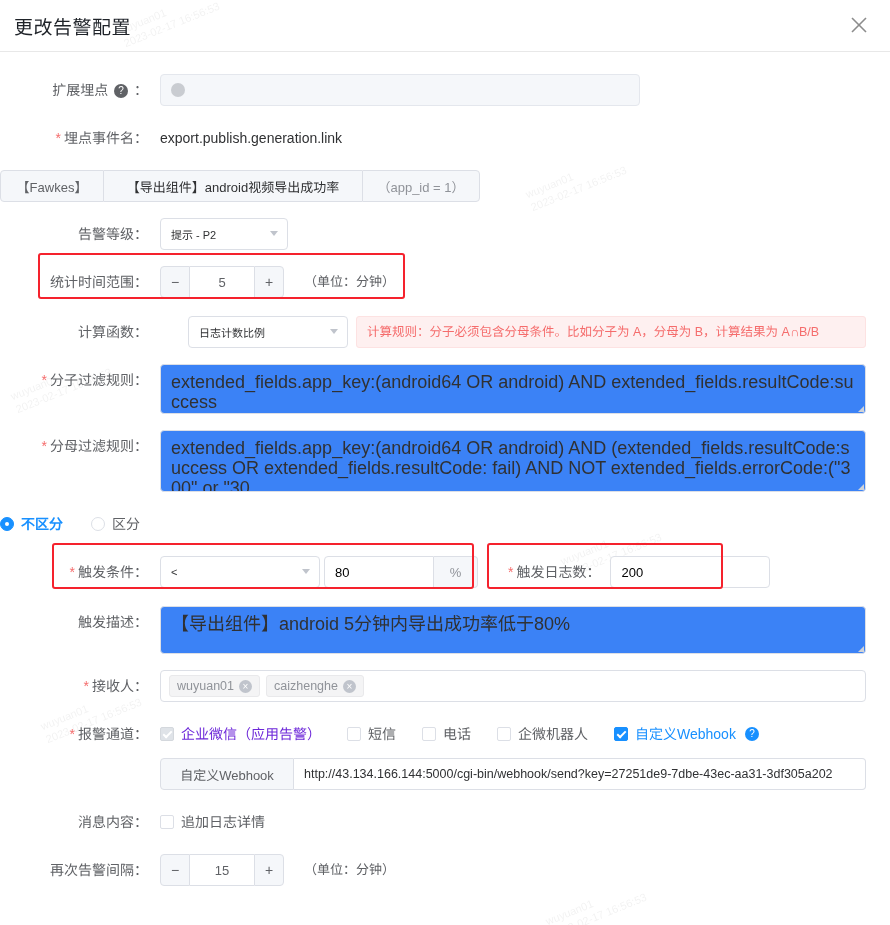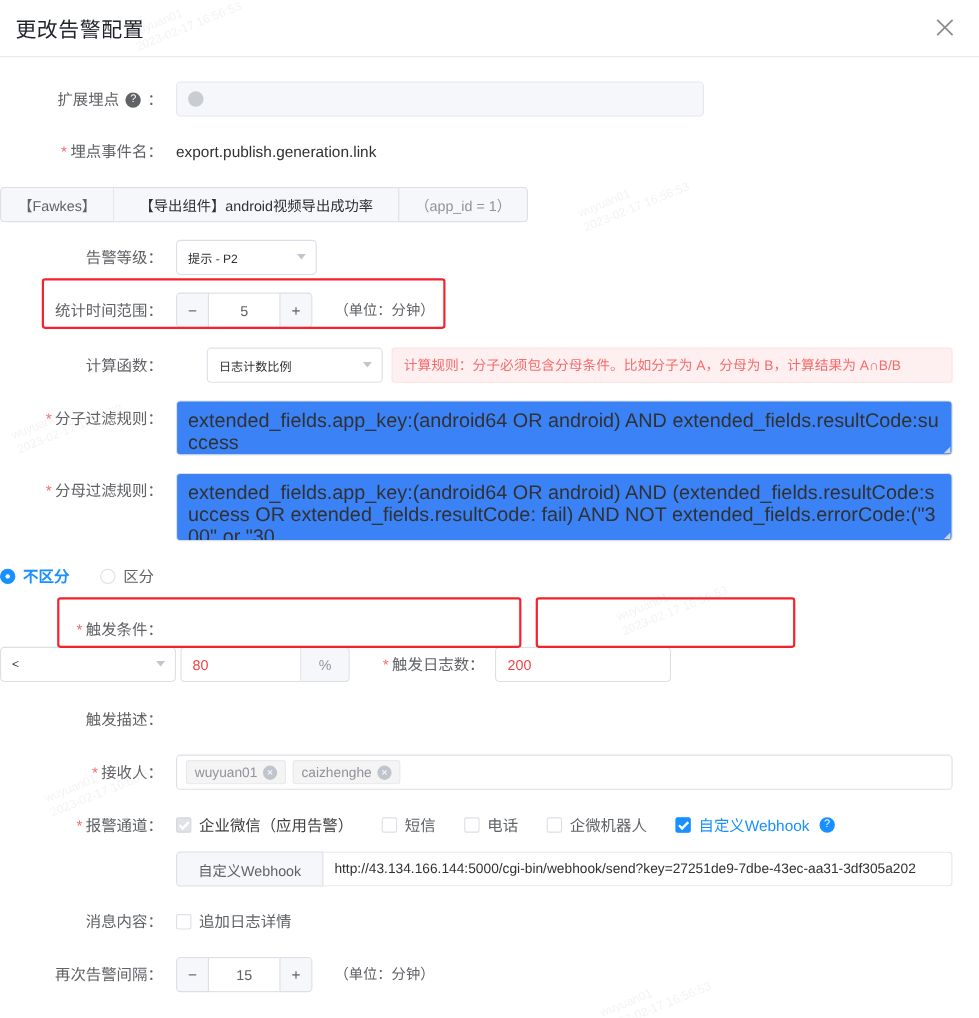--- a/index.html
+++ b/index.html
@@ -92,21 +92,21 @@
 
   .input {
     height: 32px;
     border: 1px solid #dcdfe6;
     border-radius: 4px;
     background: #fff;
     display: flex;
     align-items: center;
     padding: 0 10px;
     font-size: 13px;
-    color: #ef4444;
+    color: #000000;
   }
   .input.disabled {
     background: #f5f7fa;
     color: #c0c4cc;
     border-color: #e4e7ed;
   }
 
   .w-full { width: 100%; }
 
   
@@ -317,21 +317,21 @@
     content: "";
     position: absolute;
     left: 4px; top: 1px;
     width: 3px; height: 7px;
     border: solid #fff;
     border-width: 0 2px 2px 0;
     transform: rotate(45deg);
   }
   .cb-item { display: flex; align-items: center; gap: 7px; cursor: pointer; }
   .cb-item .cl { font-size: 14px; color: #606266; }
-  .cb-item.disabled .cl { color: #404040; }
+  .cb-item.disabled .cl { color: #6d28d9; }
   .cb-item.active .cl { color: #1890ff; }
 
   
   .tag-input {
     width: 100%;
     min-height: 32px;
     border: 1px solid #dcdfe6;
     border-radius: 4px;
     display: flex;
     align-items: center;
@@ -543,21 +543,21 @@
             <span class="rlabel">不区分</span>
           </div>
           <div class="radio">
             <span class="circle"></span>
             <span class="rlabel">区分</span>
           </div>
         </div>
       </div>
     </div>
 
-    <div class="row" style="margin-bottom:18px;flex-direction:column;">
+    <div class="row" style="margin-bottom:18px;">
       <div class="label">
         <span class="req">*</span><span>触发条件：</span>
       </div>
       <div class="field" style="display:flex; align-items:center;">
         <div class="cond-wrap">
           <div class="select" style="width:160px; border-radius:4px;">
             <span>&lt;</span>
             <span class="caret"></span>
           </div>
           <div class="input" style="width:110px; border-radius:4px 0 0 4px; margin-left:4px;">
@@ -574,20 +574,24 @@
             <span>200</span>
           </div>
         </div>
       </div>
       <div class="hl" style="left:52px; top:-13px; width:422px; height:46px;"></div>
       <div class="hl" style="left:487px; top:-13px; width:236px; height:46px;"></div>
     </div>
 
     <div class="row">
       <div class="label"><span>触发描述：</span></div>
+      <div class="field">
+        <div class="textarea" style="height:48px;">【导出组件】android 5分钟内导出成功率低于80%</div>
+        <span class="resize-handle"></span>
+      </div>
     </div>
 
     <div class="row">
       <div class="label">
         <span class="req">*</span><span>接收人：</span>
       </div>
       <div class="field">
         <div class="tag-input">
           <span class="tag">
             <span>wuyuan01</span>

